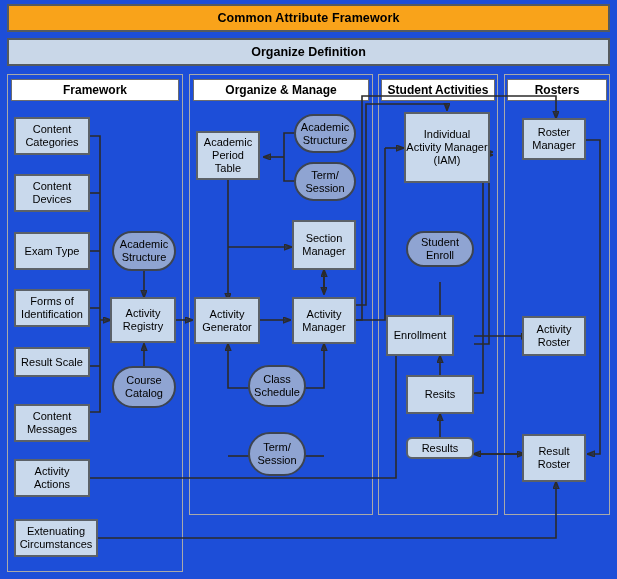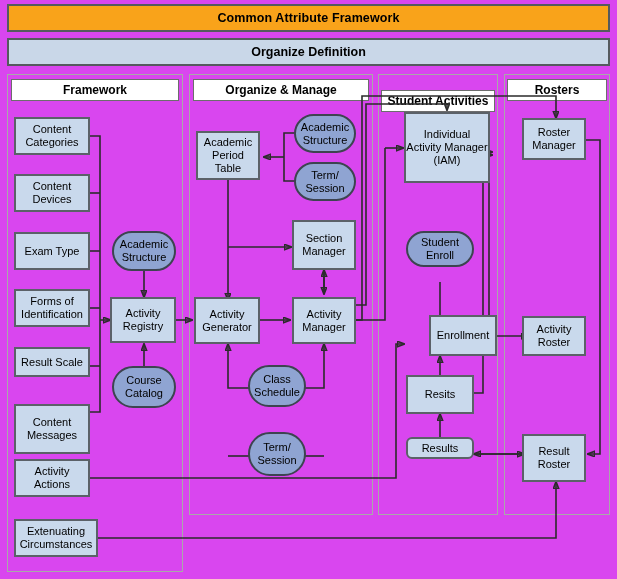--- a/index.html
+++ b/index.html
@@ -1,17 +1,17 @@
 <!DOCTYPE html>
 <html><head>
 <meta charset="utf-8">
 <style>
   html,body{margin:0;padding:0;background:#ffffff;}
   body{font-family:"Liberation Sans", sans-serif;}
-  #page{position:relative;width:617px;height:579px;background:#d946ef;overflow:hidden;}
+  #page{position:relative;width:617px;height:579px;background:#1d4ed8;overflow:hidden;}
 
   .banner{
     position:absolute;left:7px;top:4px;width:603px;height:28px;
     background:#f9a31a;border:2px solid #555a5e;box-sizing:border-box;
     display:flex;align-items:center;justify-content:center;
     font-size:12.5px;font-weight:bold;color:#000;letter-spacing:.1px;
   }
   .subbanner{
     position:absolute;left:7px;top:38px;width:603px;height:28px;
     background:#c9d7e8;border:2px solid #555a5e;box-sizing:border-box;
@@ -54,21 +54,21 @@
   <div class="banner">Common Attribute Framework</div>
   <div class="subbanner">Organize Definition</div>
 
   <div class="panel" style="left:7px;top:74px;width:176px;height:498px;"></div>
   <div class="panel" style="left:189px;top:74px;width:184px;height:441px;"></div>
   <div class="panel" style="left:378px;top:74px;width:120px;height:441px;"></div>
   <div class="panel" style="left:504px;top:74px;width:106px;height:441px;"></div>
 
   <div class="panel-head" style="left:11px;top:79px;width:168px;height:22px;">Framework</div>
   <div class="panel-head" style="left:193px;top:79px;width:176px;height:22px;">Organize &amp; Manage</div>
-  <div class="panel-head" style="left:381px;top:90px;width:114px;height:22px;">Student Activities</div>
+  <div class="panel-head" style="left:381px;top:79px;width:114px;height:22px;">Student Activities</div>
   <div class="panel-head" style="left:507px;top:79px;width:100px;height:22px;">Rosters</div>
 
   <svg id="wires" viewBox="0 0 617 579">
     <defs>
       <marker id="ah" markerWidth="8" markerHeight="8" refX="6.6" refY="3" orient="auto" markerUnits="userSpaceOnUse">
         <path d="M0,0.3 L7,3 L0,5.7 z" fill="#2b2b2b" stroke="none"></path>
       </marker>
     </defs>
 
     <path d="M90,136 H100 V412 H90"></path>
@@ -128,40 +128,40 @@
     <path d="M90,478 H396 V344 H404" marker-end="url(#ah)"></path>
 
     <path d="M90,538 H556 V482" marker-end="url(#ah)"></path>
   </svg>
 
   <div class="node" style="left:14px;top:117px;width:76px;height:38px;">Content Categories</div>
   <div class="node" style="left:14px;top:174px;width:76px;height:38px;">Content Devices</div>
   <div class="node" style="left:14px;top:232px;width:76px;height:38px;">Exam Type</div>
   <div class="node" style="left:14px;top:289px;width:76px;height:38px;">Forms of Identification</div>
   <div class="node" style="left:14px;top:347px;width:76px;height:30px;">Result Scale</div>
-  <div class="node" style="left:14px;top:404px;width:76px;height:50px;">Content Messages</div>
+  <div class="node" style="left:14px;top:404px;width:76px;height:38px;">Content Messages</div>
   <div class="node" style="left:14px;top:459px;width:76px;height:38px;">Activity Actions</div>
   <div class="node" style="left:14px;top:519px;width:84px;height:38px;">Extenuating Circumstances</div>
 
   <div class="oval" style="left:112px;top:231px;width:64px;height:40px;">Academic Structure</div>
   <div class="node" style="left:110px;top:297px;width:66px;height:46px;">Activity Registry</div>
   <div class="oval" style="left:112px;top:366px;width:64px;height:42px;">Course Catalog</div>
 
   <div class="node" style="left:196px;top:131px;width:64px;height:49px;">Academic Period Table</div>
   <div class="oval" style="left:294px;top:114px;width:62px;height:39px;">Academic Structure</div>
   <div class="oval" style="left:294px;top:162px;width:62px;height:39px;">Term/ Session</div>
   <div class="node" style="left:292px;top:220px;width:64px;height:50px;">Section Manager</div>
   <div class="node" style="left:194px;top:297px;width:66px;height:47px;">Activity Generator</div>
   <div class="node" style="left:292px;top:297px;width:64px;height:47px;">Activity Manager</div>
   <div class="oval" style="left:248px;top:365px;width:58px;height:42px;">Class Schedule</div>
   <div class="oval" style="left:248px;top:432px;width:58px;height:44px;">Term/ Session</div>
 
   <div class="node" style="left:404px;top:112px;width:86px;height:71px;">Individual Activity Manager (IAM)</div>
   <div class="oval" style="left:406px;top:231px;width:68px;height:36px;">Student Enroll</div>
-  <div class="node" style="left:429px;top:315px;width:68px;height:41px;">Enrollment</div>
+  <div class="node" style="left:386px;top:315px;width:68px;height:41px;">Enrollment</div>
   <div class="node" style="left:406px;top:375px;width:68px;height:39px;">Resits</div>
   <div class="node" style="left:406px;top:437px;width:68px;height:22px;border-radius:6px;">Results</div>
 
   <div class="node" style="left:522px;top:118px;width:64px;height:42px;">Roster Manager</div>
   <div class="node" style="left:522px;top:316px;width:64px;height:40px;">Activity Roster</div>
   <div class="node" style="left:522px;top:434px;width:64px;height:48px;">Result Roster</div>
 
 </div>
 
 </body></html>

